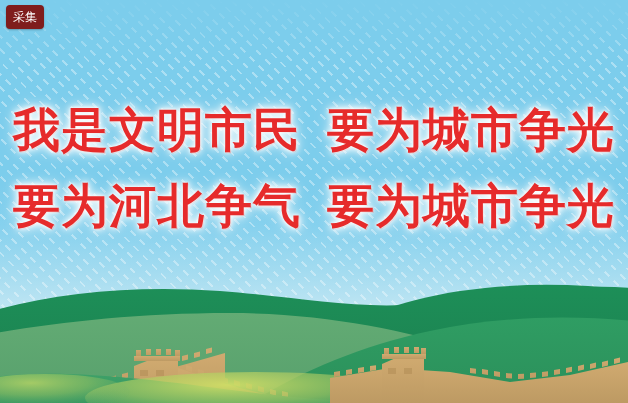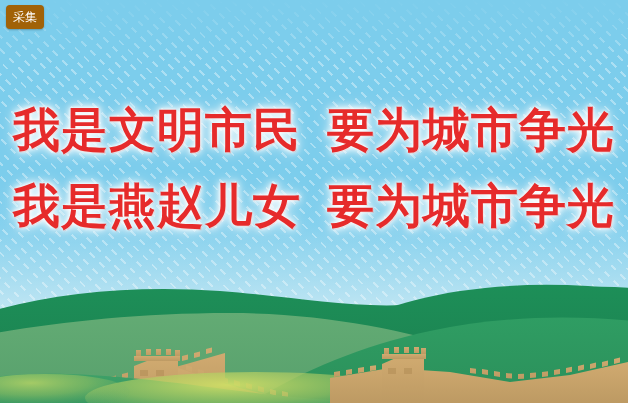--- a/index.html
+++ b/index.html
@@ -107,21 +107,21 @@
   .line .gap { display: inline-block; width: 26px; }
 
   
   .capture-btn {
     position: absolute;
     left: 6px;
     top: 5px;
     width: 38px;
     height: 24px;
     border-radius: 4px;
-    background: #a16207;
+    background: #7f1d1d;
     color: #ffffff;
     font-size: 12px;
     line-height: 24px;
     text-align: center;
     letter-spacing: 0px;
     cursor: pointer;
     box-shadow: 0 1px 2px rgba(0,0,0,0.25);
   }
 </style>
 </head>
@@ -256,18 +256,18 @@
                M421,354 l0,-6 l5,0 l0,6 Z"></path>
       <rect x="388" y="368" width="8" height="6" fill="#b08c55" opacity="0.55"></rect>
       <rect x="404" y="368" width="8" height="6" fill="#b08c55" opacity="0.55"></rect>
     </g>
 
     <path d="M-5,403 L-5,399 C80,392 180,398 270,403 Z" fill="#2f9460" opacity="0.0"></path>
   </svg>
 
   <div class="headline">
     <span class="line"><span>我是文明市民</span><span class="gap"></span><span>要为城市争光</span></span>
-    <span class="line"><span>我是燕赵儿女</span><span class="gap"></span><span>要为城市争光</span></span>
+    <span class="line"><span>要为河北争气</span><span class="gap"></span><span>要为城市争光</span></span>
   </div>
 
   <div class="capture-btn">采集</div>
 
 </div>
 
 </body></html>

